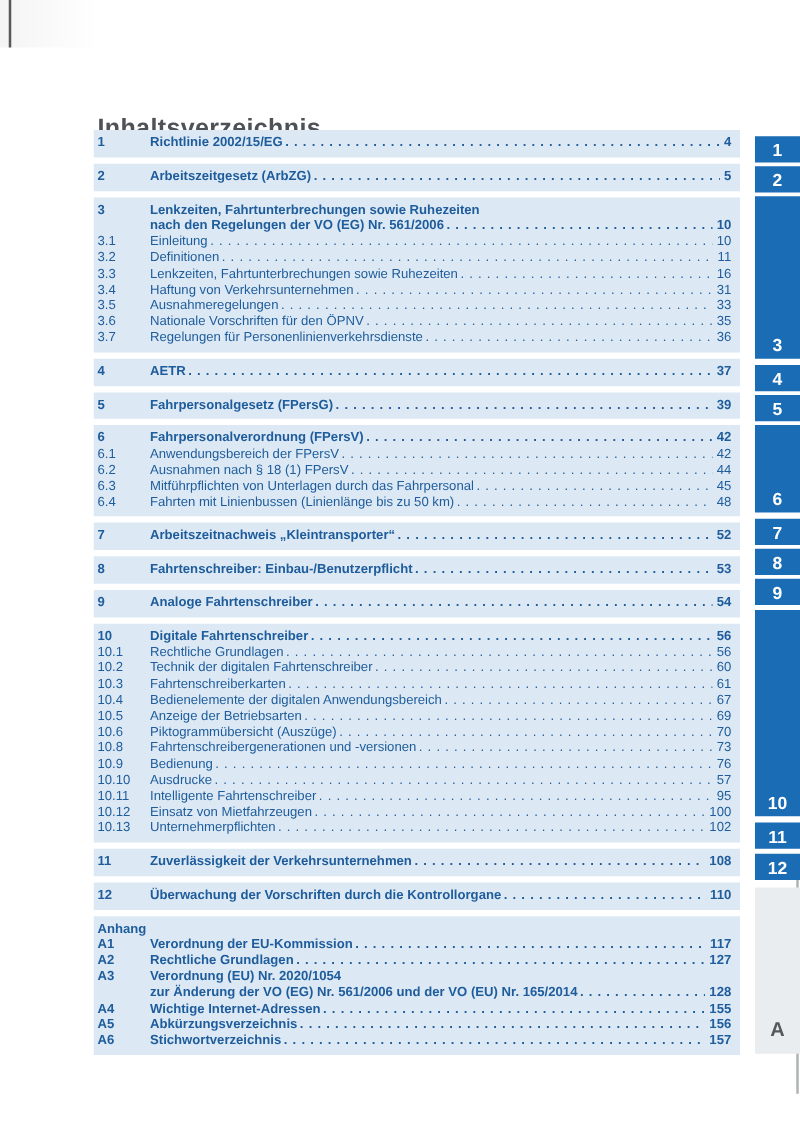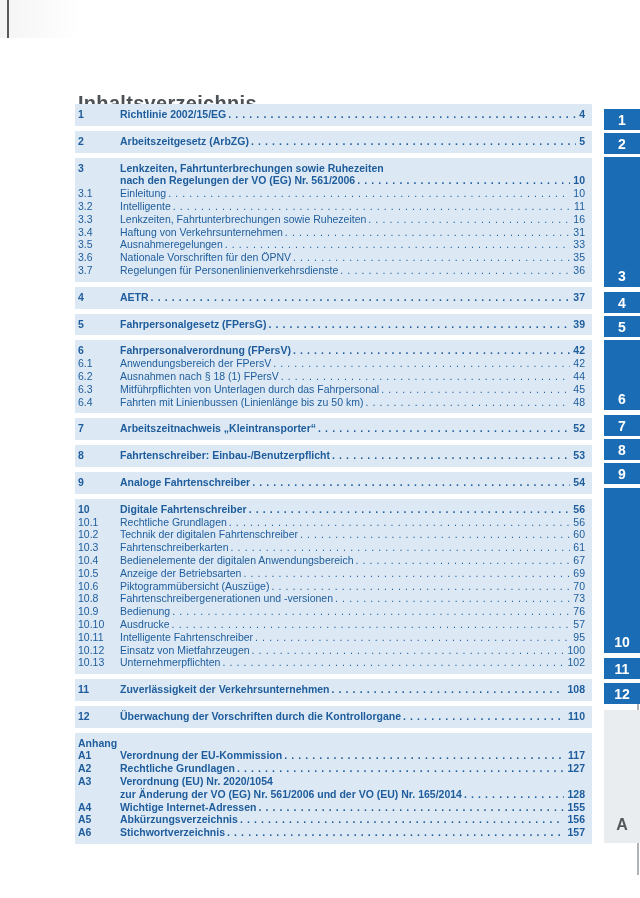--- a/index.html
+++ b/index.html
@@ -83,21 +83,21 @@
         <span class="pg">10</span>
       </div>
     <div class="row">
         <span class="num">3.1</span>
         <span class="title">Einleitung</span>
         <span class="dots"></span>
         <span class="pg">10</span>
       </div>
     <div class="row">
         <span class="num">3.2</span>
-        <span class="title">Intelligente</span>
+        <span class="title">Definitionen</span>
         <span class="dots"></span>
         <span class="pg">11</span>
       </div>
     <div class="row">
         <span class="num">3.3</span>
         <span class="title">Lenkzeiten, Fahrtunterbrechungen sowie Ruhezeiten</span>
         <span class="dots"></span>
         <span class="pg">16</span>
       </div>
     <div class="row">

